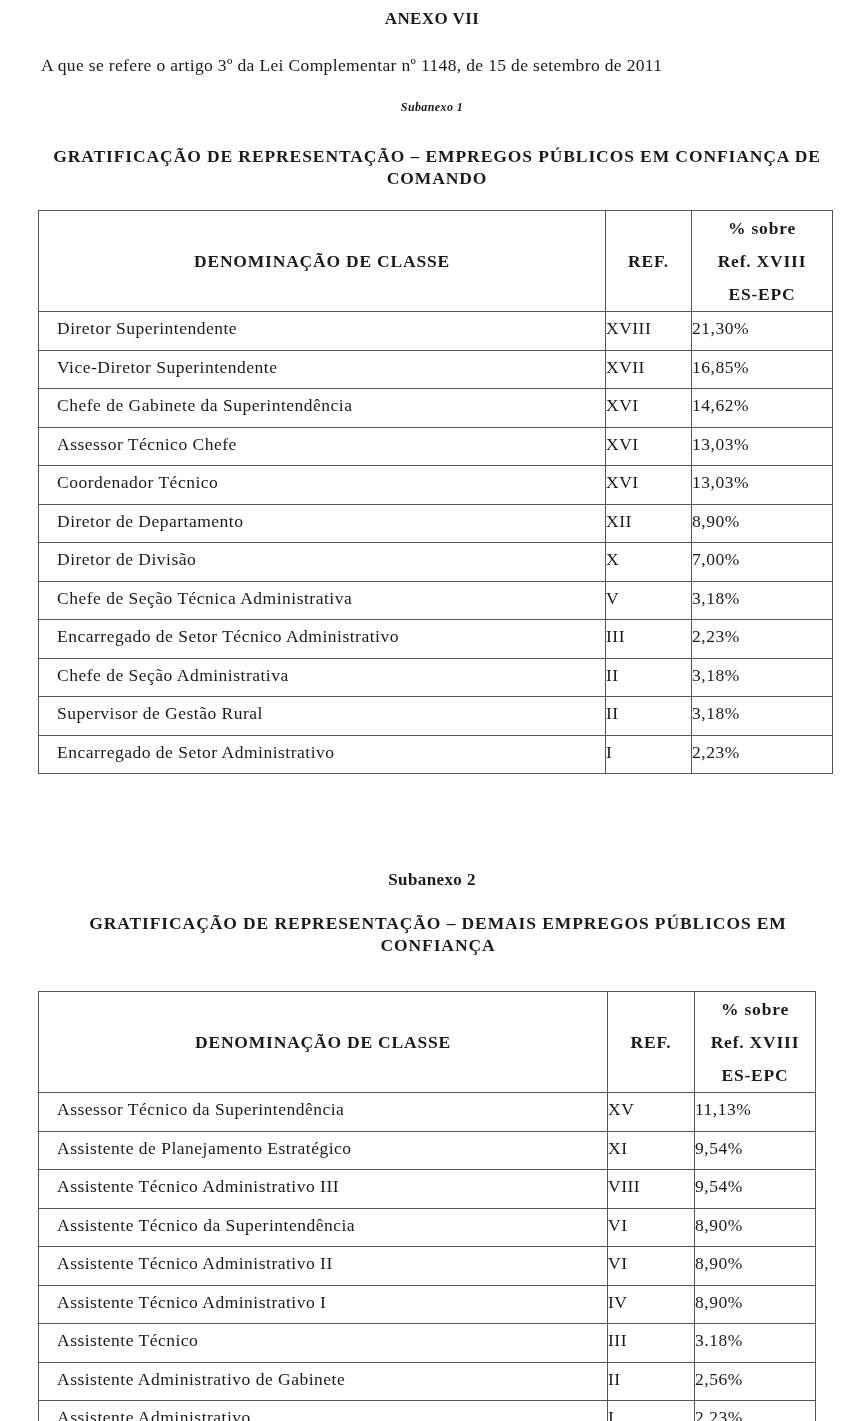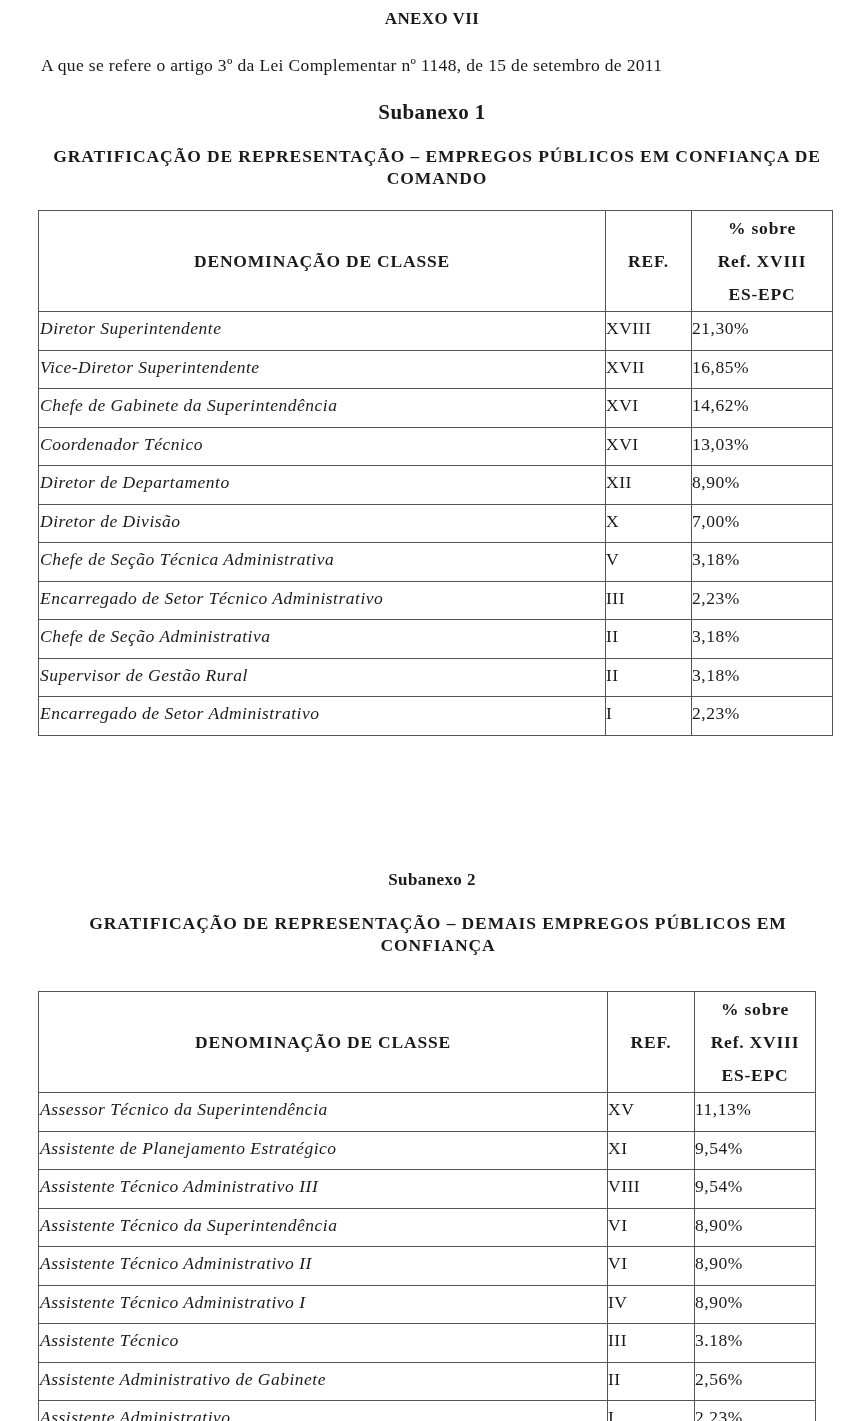--- a/index.html
+++ b/index.html
@@ -6,36 +6,36 @@
   body {
     width: 864px; height: 1421px; position: relative; overflow: hidden;
     font-family: "Liberation Serif", "DejaVu Serif", serif;
     color: #1a1a1a;
   }
   .abs { position: absolute; }
   .center { left: 0; width: 864px; text-align: center; }
   .bold { font-weight: bold; letter-spacing: 0.4px; }
   #annex-title { top: 9px; font-size: 17px; }
   #subtitle { top: 55px; left: 5px; font-size: 17.5px; letter-spacing: 0.35px; white-space: nowrap; margin-left: 36px; }
-  #sub1-label { top: 100px; font-size: 21px; }
+  #sub1-label { top: 100px; font-size: 12px; font-style: italic; }
   #sub1-heading { top: 145px; font-size: 17.5px; line-height: 22px; left: 10px; width: 854px; letter-spacing: 0.9px; }
   #sub2-label { top: 870px; font-size: 17px; }
   #sub2-heading { top: 912px; font-size: 17.5px; line-height: 22px; left: 0; width: 876px; letter-spacing: 0.9px; }
 
   table.grid {
     position: absolute; border-collapse: collapse; table-layout: fixed;
     font-size: 17.5px; letter-spacing: 0.5px;
   }
   table.grid td, table.grid th {
     border: 1px solid #555555; padding: 0; height: 33.5px;
     vertical-align: middle;
   }
   table.grid th { font-weight: bold; height: 100px; letter-spacing: 0.8px; }
   table.grid th .pct { line-height: 33px; display: block; }
-  table.grid td.name { text-align: left; padding-left: 1px; white-space: nowrap; padding-bottom: 4px; font-style: italic; }
+  table.grid td.name { text-align: left; padding-left: 18px; white-space: nowrap; padding-bottom: 4px; }
   table.grid td.ref, table.grid td.val { text-align: left; padding-bottom: 4px; }
   #table1 { left: 38px; top: 210px; width: 794px; }
   #table2 { left: 38px; top: 991px; width: 777px; }
 </style>
 </head>
 <body>
 
 <div id="annex-title" class="abs center bold">ANEXO VII</div>
 <div id="subtitle" class="abs">A que se refere o artigo 3º da Lei Complementar nº 1148, de 15 de setembro de 2011</div>
 
@@ -72,20 +72,25 @@
         <td class="name">Vice-Diretor Superintendente</td>
         <td class="ref">XVII</td>
         <td class="val">16,85%</td>
       </tr>
       <tr>
         <td class="name">Chefe de Gabinete da Superintendência</td>
         <td class="ref">XVI</td>
         <td class="val">14,62%</td>
       </tr>
       <tr>
+        <td class="name">Assessor Técnico Chefe</td>
+        <td class="ref">XVI</td>
+        <td class="val">13,03%</td>
+      </tr>
+      <tr>
         <td class="name">Coordenador Técnico</td>
         <td class="ref">XVI</td>
         <td class="val">13,03%</td>
       </tr>
       <tr>
         <td class="name">Diretor de Departamento</td>
         <td class="ref">XII</td>
         <td class="val">8,90%</td>
       </tr>
       <tr>

